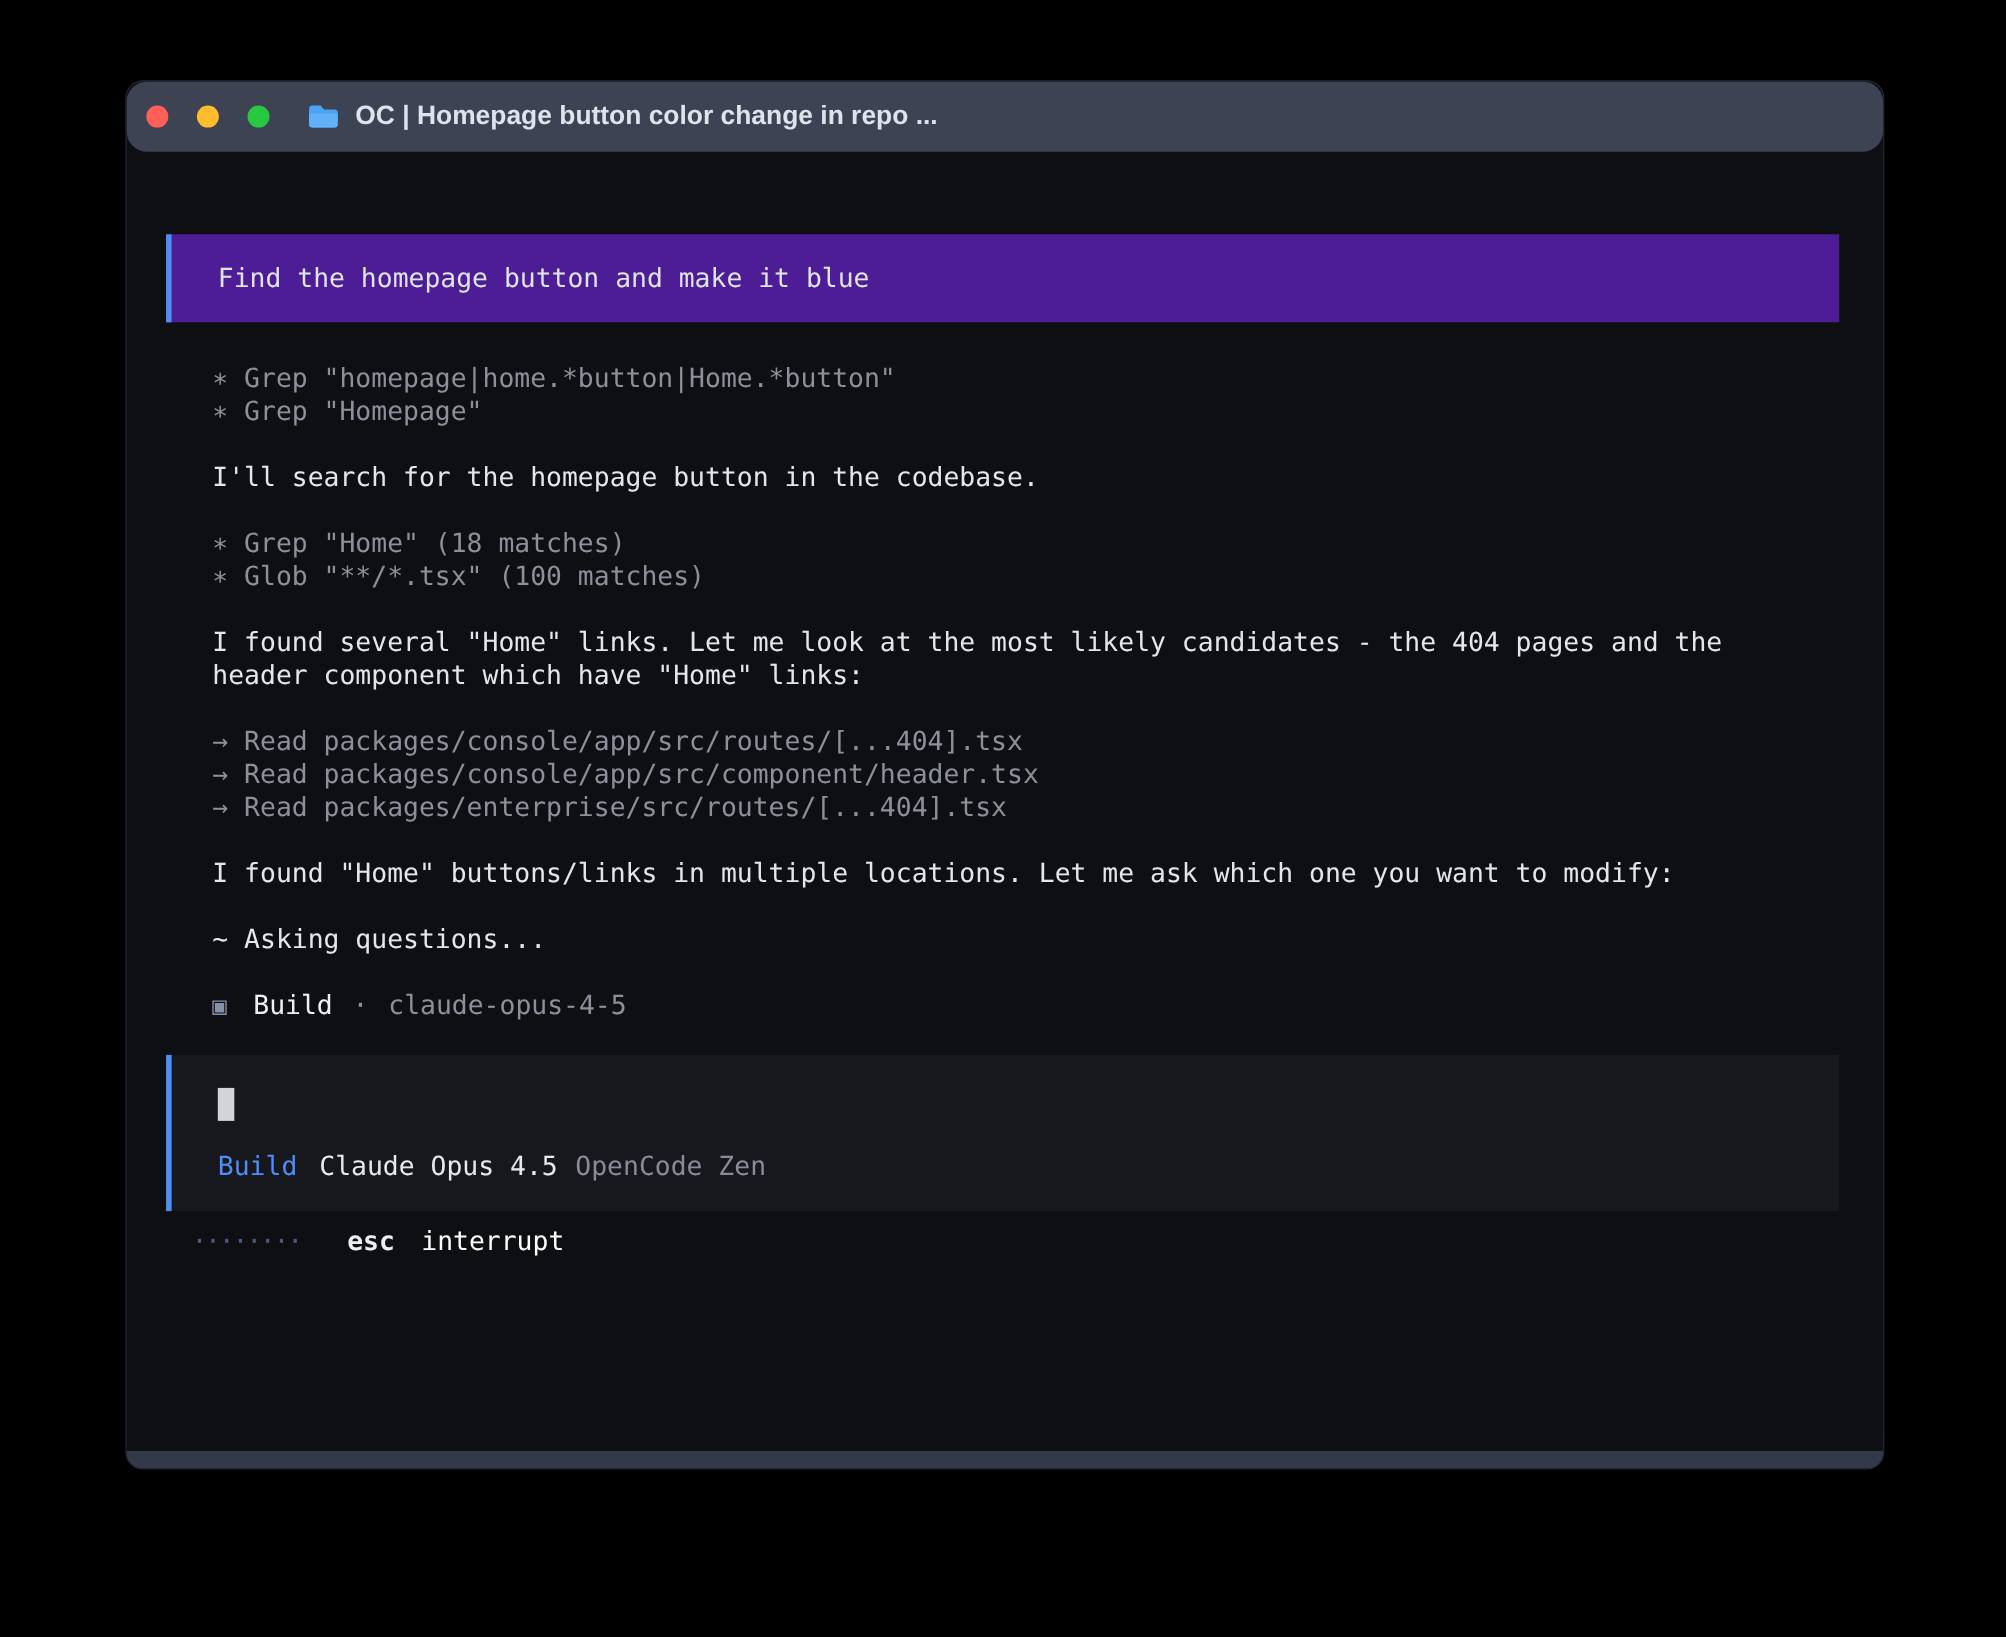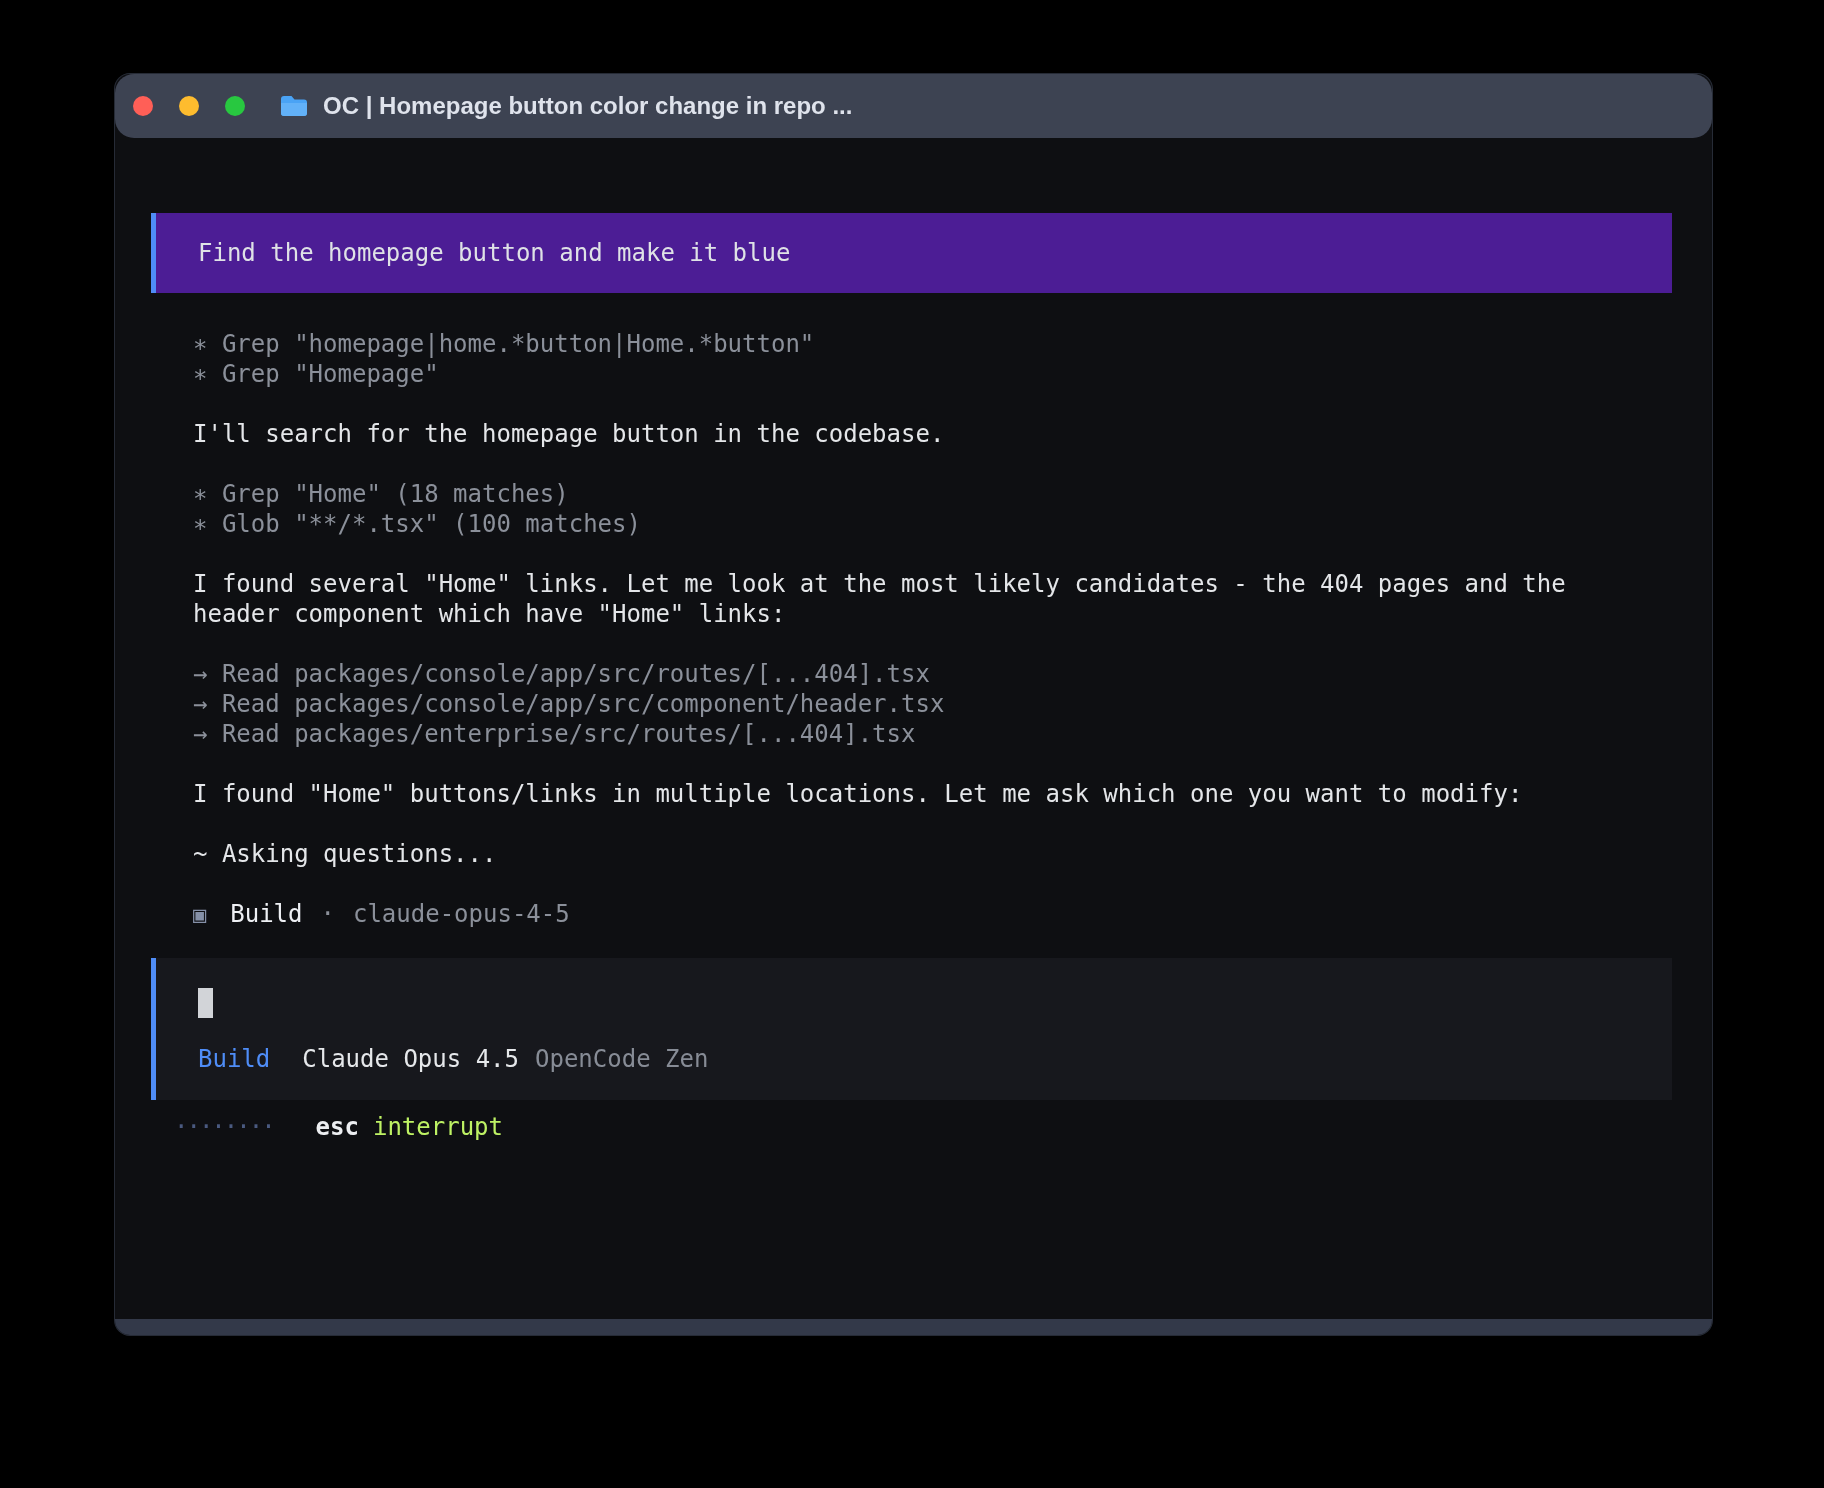--- a/index.html
+++ b/index.html
@@ -114,34 +114,34 @@
   
   .block-input {
     margin-top: 28px;
     background: #17181d;
     border-left: 5px solid #4f8df7;
     padding: 30px 0 26px 42px;
   }
   .cursor { width: 15px; height: 30px; background: #d2d4d8; }
   .input-meta { margin-top: 26px; display: flex; align-items: baseline; white-space: nowrap; }
   .meta-mode { color: #4f8df7; }
-  .meta-model { margin-left: 32px; color: #e6e8eb; }
+  .meta-model { margin-left: 20px; color: #e6e8eb; }
   .meta-provider { margin-left: 16px; color: #878c96; }
   
   .statusbar {
     margin-top: 12px;
     display: flex;
     justify-content: space-between;
     align-items: baseline;
   }
   .sb-left { display: flex; align-items: baseline; padding-left: 23px; }
   .dots { color: #4a5a80; letter-spacing: -2px; }
   .sb-left .key { margin-left: 42px; }
   .key { font-weight: bold; color: #eceef1; }
-  .desc { margin-left: 14px; color: #bef264; }
+  .desc { margin-left: 24px; color: #ffffff; }
   .sb-right { display: flex; align-items: baseline; }
   .pair { display: flex; align-items: baseline; white-space: nowrap; }
   .pair + .pair { margin-left: 44px; }
 </style>
 </head>
 <body>
 
 <div class="window">
 
   <div class="titlebar">

